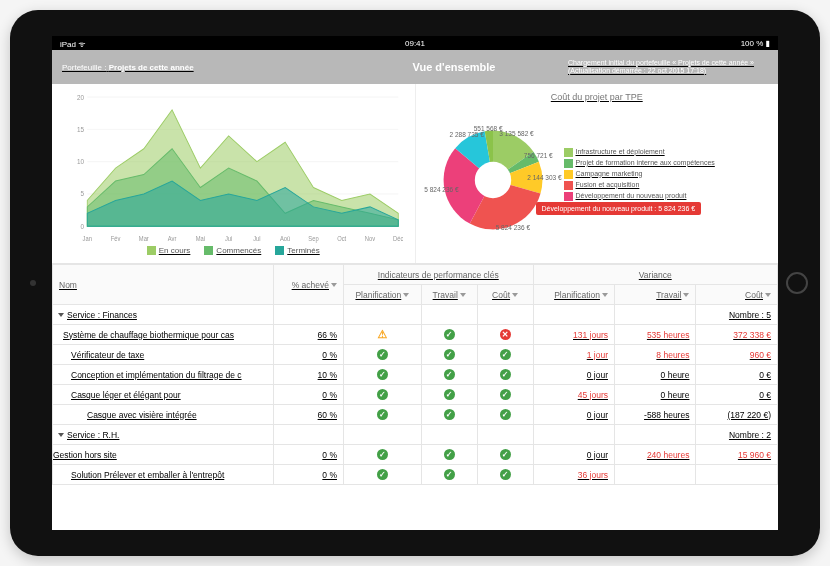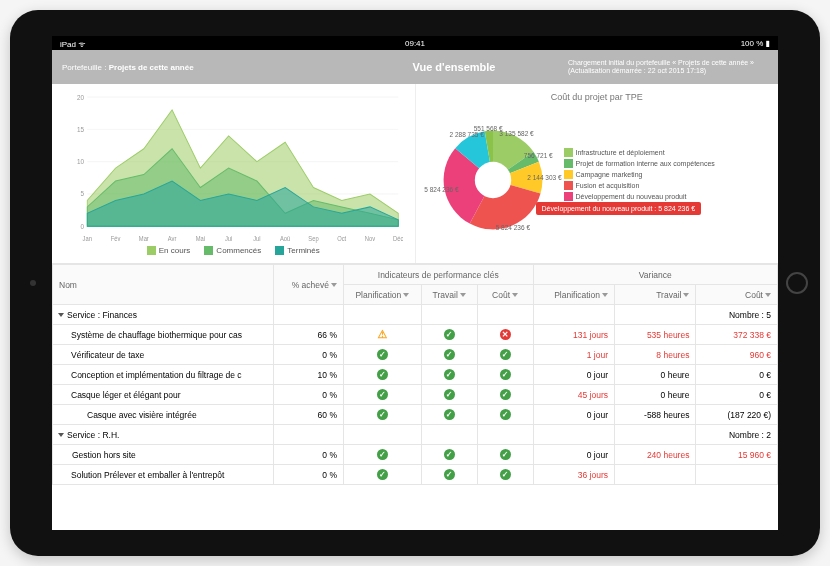--- a/index.html
+++ b/index.html
@@ -1,34 +1,34 @@
 <!DOCTYPE html>
 <html><head>
 <meta charset="utf-8">
 <style>
   * { margin: 0; padding: 0; box-sizing: border-box; font-family: -apple-system, "Helvetica Neue", Arial, sans-serif; }
   body { background: #f5f5f5; display: flex; align-items: center; justify-content: center; height: 566px; }
   .tablet { width: 810px; height: 546px; background: #111; border-radius: 28px; padding: 26px 42px; position: relative; box-shadow: 0 4px 14px rgba(0,0,0,0.2); }
   .home-btn { position: absolute; right: 12px; top: 50%; transform: translateY(-50%); width: 22px; height: 22px; border: 2px solid #444; border-radius: 50%; }
   .camera { position: absolute; left: 20px; top: 50%; transform: translateY(-50%); width: 6px; height: 6px; background: #333; border-radius: 50%; }
-  .screen { width: 100%; height: 100%; background: #fff; overflow: hidden; display: flex; flex-direction: column; font-size: 9px; }
+  .screen { width: 100%; height: 100%; background: #fff; overflow: hidden; display: flex; flex-direction: column; font-size: 9px; text-decoration: underline; }
   .statusbar { background: #000; color: #fff; height: 14px; display: flex; align-items: center; justify-content: space-between; padding: 0 8px; font-size: 8px; }
   .statusbar .center { position: absolute; left: 50%; transform: translateX(-50%); }
   .appbar { background: #b8b8b8; color: #fff; height: 34px; display: flex; align-items: center; padding: 7px 10px; position: relative; }
   .appbar .left { flex: 0 0 220px; font-size: 8px; }
   .appbar .center { position: absolute; left: 50%; transform: translateX(-50%); font-weight: 600; font-size: 11px; margin-left: 39px; }
   .appbar .right { margin-left: auto; font-size: 7px; line-height: 1.2; text-align: left; max-width: 200px; }
   .charts { display: flex; height: 180px; border-bottom: 1px solid #e5e5e5; }
   .chart-panel { flex: 1; padding: 8px 12px; display: flex; flex-direction: column; }
   .chart-panel + .chart-panel { border-left: 1px solid #eee; }
   .chart-title { text-align: center; color: #777; font-size: 9px; margin-bottom: 4px; }
   .area-chart { flex: 1; position: relative; }
   .area-svg { width: 100%; height: 100%; }
   .area-legend { display: flex; justify-content: center; gap: 14px; margin-top: 2px; font-size: 8px; color: #555; }
-  .lg { display: flex; align-items: center; gap: 3px; }
+  .lg { display: flex; align-items: flex-start; gap: 3px; }
   .sw { width: 9px; height: 9px; display: inline-block; }
   .pie-wrap { flex: 1; display: flex; align-items: center; }
   .pie-svg { width: 130px; height: 130px; }
   .pie-lbl { position: absolute; font-size: 6.5px; color: #666; white-space: nowrap; }
   .pie-legend { font-size: 7px; color: #555; margin-left: 6px; }
   .pie-legend .lg { margin-bottom: 2px; }
   .tooltip { position: absolute; background: #e53935; color: #fff; font-size: 7px; padding: 3px 6px; border-radius: 2px; white-space: nowrap; }
   .table-wrap { flex: 1; overflow: hidden; }
   table { width: 100%; border-collapse: collapse; font-size: 8.5px; }
   th, td { border: 1px solid #e5e5e5; padding: 3px 6px; text-align: left; height: 20px; white-space: nowrap; overflow: hidden; text-overflow: ellipsis; }
@@ -170,21 +170,21 @@
               <td class="col-nom"><span class="expand open"></span>Service : Finances</td>
               <td></td>
               <td></td>
               <td></td>
               <td></td>
               <td></td>
               <td></td>
               <td class="num">Nombre : 5</td>
             </tr>
             <tr>
-              <td class="col-nom" style="padding-left:18px">Système de chauffage biothermique pour cas</td>
+              <td class="col-nom" style="padding-left:10px">Système de chauffage biothermique pour cas</td>
               <td class="num">66 %</td>
               <td class="center"><span class="ico warn">⚠</span></td>
               <td class="center"><span class="ico ok">✓</span></td>
               <td class="center"><span class="ico bad">✕</span></td>
               <td class="num red">131 jours</td>
               <td class="num red">535 heures</td>
               <td class="num red">372 338 €</td>
             </tr>
             <tr>
               <td class="col-nom" style="padding-left:18px">Vérificateur de taxe</td>
@@ -230,21 +230,21 @@
               <td class="col-nom"><span class="expand open"></span>Service : R.H.</td>
               <td></td>
               <td></td>
               <td></td>
               <td></td>
               <td></td>
               <td></td>
               <td class="num">Nombre : 2</td>
             </tr>
             <tr>
-              <td class="col-nom" style="padding-left:19px">Gestion hors site</td>
+              <td class="col-nom" style="padding-left:0">Gestion hors site</td>
               <td class="num">0 %</td>
               <td class="center"><span class="ico ok">✓</span></td>
               <td class="center"><span class="ico ok">✓</span></td>
               <td class="center"><span class="ico ok">✓</span></td>
               <td class="num ">0 jour</td>
               <td class="num red">240 heures</td>
               <td class="num red">15 960 €</td>
             </tr>
             <tr>
               <td class="col-nom" style="padding-left:18px">Solution Prélever et emballer à l'entrepôt</td>

